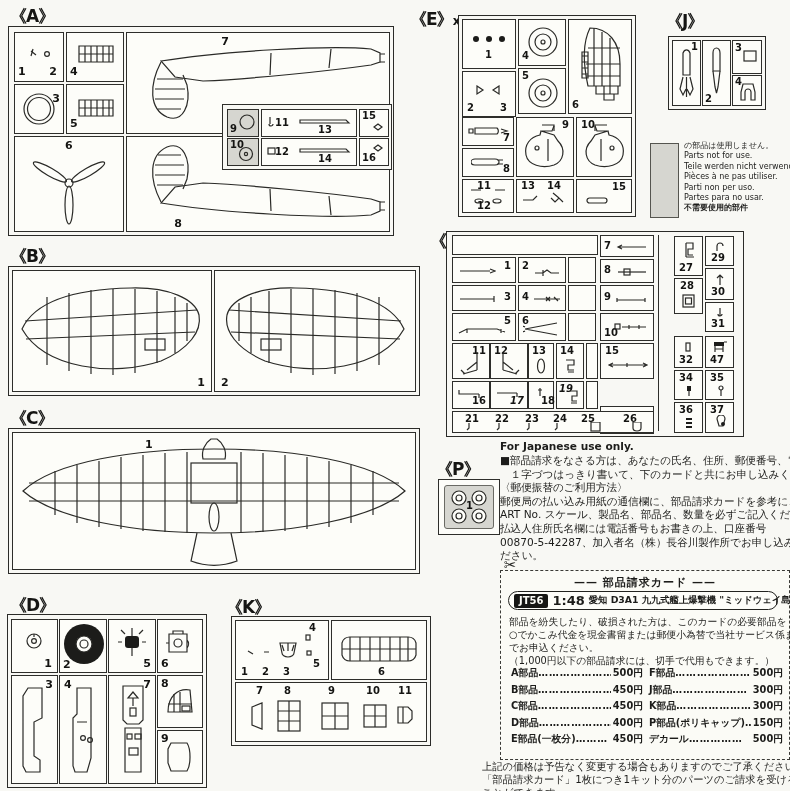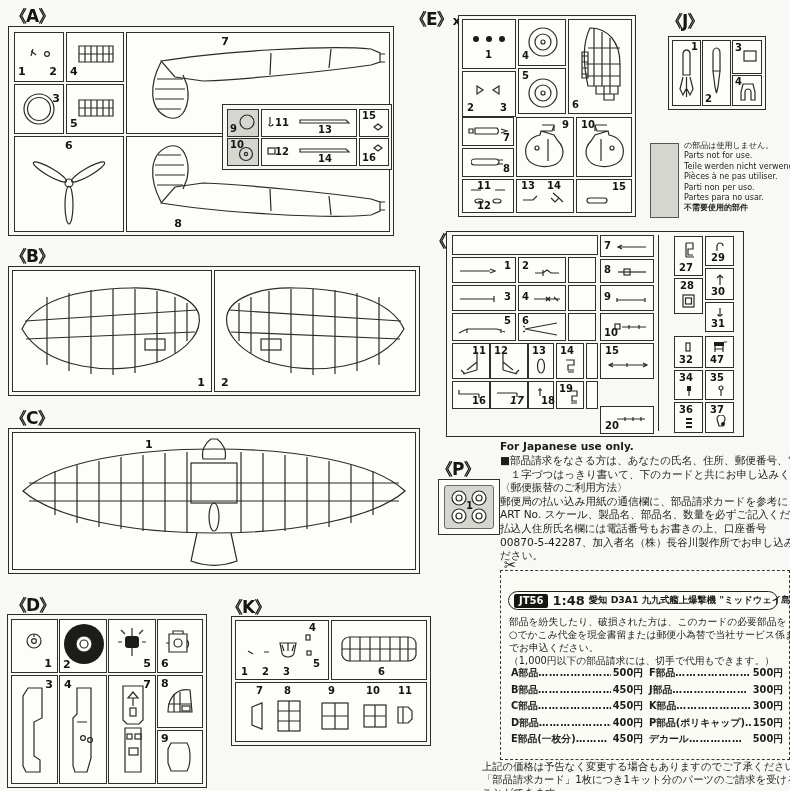--- a/index.html
+++ b/index.html
@@ -549,30 +549,43 @@
         <path d="M2,3 h20 M22,3 v4"></path>
       </svg>
   </div>
   <div class="cl" style="left:528px;top:381px;width:24px;height:26px;">
     <span class="pn sm" style="left:12px;bottom:2px;">18</span>
     <svg style="left:7px;top:4px;width:8px;height:12px;" viewBox="0 0 8 12">
         <path d="M4,2 v8 M2,4 h4"></path>
       </svg>
   </div>
   <div class="cl" style="left:556px;top:381px;width:26px;height:26px;">
-    <span class="pn sm" style="left:2px;top:2px;">19</span>
+    <span class="pn sm" style="left:2px;top:2px;font-style:italic;">19</span>
     <svg style="left:9px;top:7px;width:14px;height:16px;" viewBox="0 0 14 16">
         <path d="M4,2 h7 v5 h-5 v5 h5 M5,14 h6"></path>
       </svg>
   </div>
   <div class="cl" style="left:586px;top:381px;width:10px;height:26px;"></div>
   <div class="cl" style="left:600px;top:381px;width:52px;height:26px;margin-top:25px;">
     <span class="pn sm" style="left:4px;bottom:2px;">20</span>
     <svg style="left:14px;top:8px;width:34px;height:8px;" viewBox="0 0 34 8">
         <path d="M2,4 h28 M10,2 v4 M18,2 v4 M26,2 v4"></path>
+      </svg>
+  </div>
+  <div class="cl" style="left:452px;top:411px;width:200px;height:20px;">
+    <span class="pn sm" style="left:12px;top:2px;">21</span>
+    <span class="pn sm" style="left:42px;top:2px;">22</span>
+    <span class="pn sm" style="left:72px;top:2px;">23</span>
+    <span class="pn sm" style="left:100px;top:2px;">24</span>
+    <span class="pn sm" style="left:128px;top:2px;">25</span>
+    <span class="pn sm" style="left:170px;top:2px;">26</span>
+    <svg style="left:8px;top:10px;width:186px;height:10px;" viewBox="0 0 186 10">
+        <path d="M8,1 v5 l-2,2 M38,1 v5 l-2,2 M68,1 v5 l-2,2 M96,1 v5 l-2,2"></path>
+        <rect x="130" y="0" width="9" height="9"></rect>
+        <path d="M172,0 h8 v6 a4,3 0 0 1 -8,0 z"></path>
       </svg>
   </div>
 
   <div class="cl" style="left:674px;top:236px;width:27px;height:38px;">
     <svg style="left:7px;top:4px;width:14px;height:20px;" viewBox="0 0 14 20">
         <path d="M4,2 h7 v6 h-5 v6 h5 M4,2 v14 M4,16 h8"></path>
       </svg>
     <span class="pn sm" style="left:4px;bottom:2px;">27</span>
   </div>
   <div class="cl" style="left:705px;top:236px;width:27px;height:28px;">
@@ -664,20 +677,21 @@
     <div class="jp-line">〈郵便振替のご利用方法〉</div>
     <div class="jp-line">郵便局の払い込み用紙の通信欄に、部品請求カードを参考に、</div>
     <div class="jp-line">ART No. スケール、製品名、部品名、数量を必ずご記入ください。</div>
     <div class="jp-line">払込人住所氏名欄には電話番号もお書きの上、口座番号</div>
     <div class="jp-line">00870-5-42287、加入者名（株）長谷川製作所でお申し込みく</div>
     <div class="jp-line">ださい。</div>
   </div>
 
   <div class="scissors">✂</div>
   <div class="card">
+    <div class="card-title">—— 部品請求カード ——</div>
     <div class="kit-pill">
       <span class="kit-badge">JT56</span>
       <span class="kit-scale">1:48</span>
       <span class="kit-name">愛知 D3A1 九九式艦上爆撃機 "ミッドウェイ島"</span>
     </div>
     <div style="position:absolute;left:8px;top:44px;">
       <div class="card-body-line">部品を紛失したり、破損された方は、このカードの必要部品を</div>
       <div class="card-body-line">○でかこみ代金を現金書留または郵便小為替で当社サービス係ま</div>
       <div class="card-body-line">でお申込ください。</div>
       <div class="card-body-line">（1,000円以下の部品請求には、切手で代用もできます。）</div>

